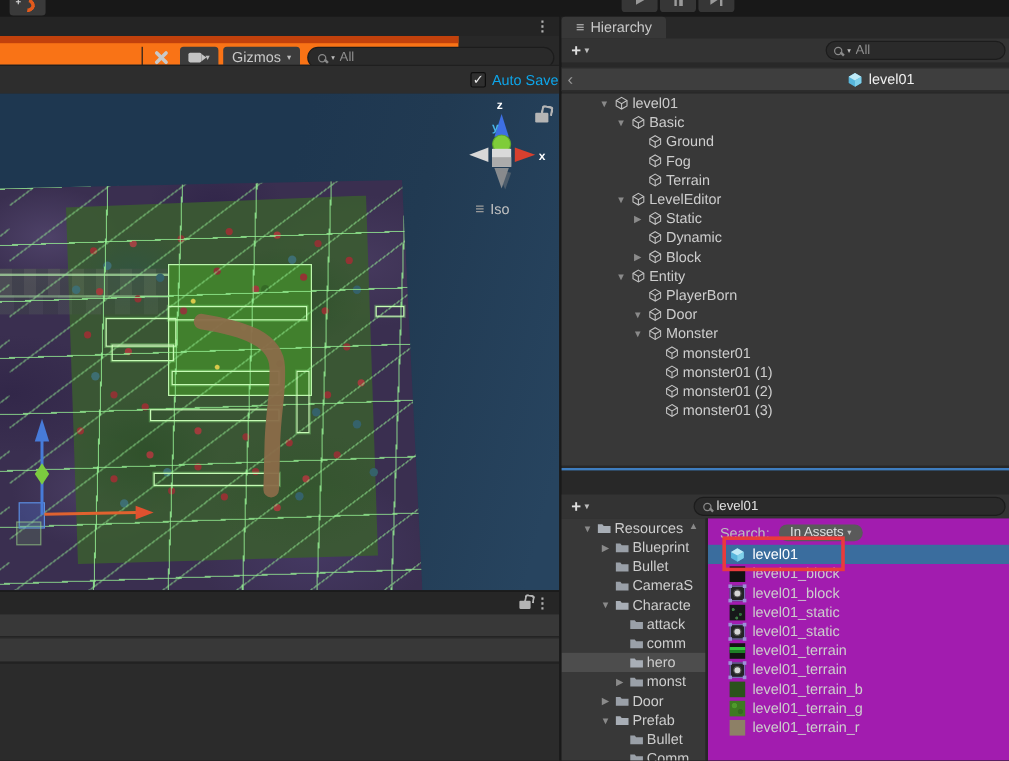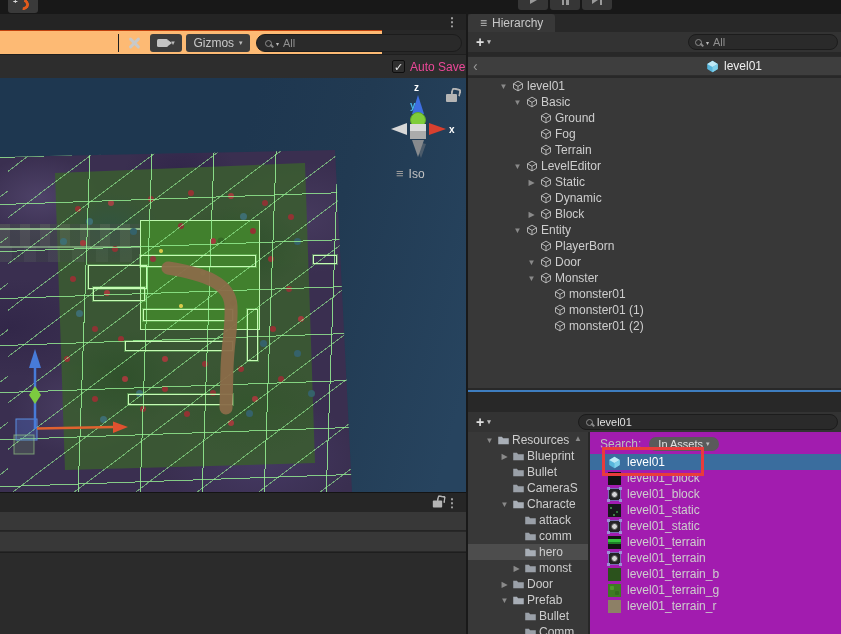--- a/index.html
+++ b/index.html
@@ -14,39 +14,39 @@
   .snapplus{position:absolute;left:5px;top:2px;color:#d8d8d8;font-size:8px;font-weight:bold}
   .playbtns{left:518px;top:-10px;display:flex;gap:2px}
   .pbtn{width:30px;height:20px;background:#363636;border-radius:3px;display:flex;align-items:center;justify-content:center;gap:2px}
   .tri{width:0;height:0;border-left:7px solid #9a9a9a;border-top:4.5px solid transparent;border-bottom:4.5px solid transparent}
   .pbar{width:2.5px;height:9px;background:#9a9a9a}
 
   
   .row2{left:0;top:14px;width:466px;height:16px;background:#242424}
   .kebab{color:#b0b0b0;font-size:12px;font-weight:bold}
   .row2 .kebab{position:absolute;right:8px;top:1px}
-  .scntb{left:0;top:30px;width:382px;height:24px;background:#fdba74;border-top:1px solid #c2410c;display:flex;align-items:center}
+  .scntb{left:0;top:30px;width:382px;height:24px;background:#f97316;border-top:6px solid #c2410c;display:flex;align-items:center}
   .tooldiv{position:absolute;left:118px;top:3px;width:1px;height:18px;background:#1f1f1f}
   .xtool{position:absolute;left:126px;top:4px;width:16px;height:16px}
   .xtool::before,.xtool::after{content:"";position:absolute;left:7px;top:1px;width:3px;height:14px;background:#c9c9c9;border-radius:1.5px}
   .xtool::before{transform:rotate(45deg)}.xtool::after{transform:rotate(-45deg)}
   .cambtn{position:absolute;left:150px;top:3px;width:32px;height:18px;background:#3c3c3c;border-radius:3px;display:flex;align-items:center;justify-content:center;gap:3px}
   .cam{width:11px;height:8px;background:#c4c4c4;border-radius:1.5px;position:relative}
   .cam::after{content:"";position:absolute;right:-4px;top:1px;border-left:4px solid #c4c4c4;border-top:3px solid transparent;border-bottom:3px solid transparent}
   .caret{font-size:7px;color:#bdbdbd}
   .gizbtn{position:absolute;left:186px;top:3px;width:64px;height:18px;background:#3c3c3c;border-radius:3px;display:flex;align-items:center;justify-content:center;gap:5px;color:#c9c9c9;font-size:12px}
   .srch{position:absolute;display:flex;align-items:center;gap:4px;background:#2a2a2a;border:1px solid #1c1c1c;border-radius:9px;padding:0 8px}
   .scnsrch{left:256px;top:3px;width:206px;height:18px}
   .mag{width:7px;height:7px;border:1.5px solid #8a8a8a;border-radius:50%;position:relative;flex:none}
   .mag::after{content:"";position:absolute;width:4px;height:1.5px;background:#8a8a8a;transform:rotate(45deg);right:-3px;bottom:-1px}
   .srch input{background:transparent;border:none;outline:none;color:#e0e0e0;font-size:11px;font-family:"Liberation Sans",sans-serif;width:100%}
   .srch input::placeholder{color:#8f8f8f}
   .autosv{left:0;top:54px;width:466px;height:24px;background:#2d2d2d;border-top:1px solid #1f1f1f}
   .cb{position:absolute;left:392px;top:5px;width:13px;height:13px;background:#2f2f2f;border:1px solid #0e0e0e;border-radius:2px;color:#eaeaea;font-size:11px;line-height:12px;text-align:center}
-  .autolbl{position:absolute;left:410px;top:5px;color:#ec4899}
+  .autolbl{position:absolute;left:410px;top:5px;color:#0ea5e9}
 
   
   .scene{left:0;top:78px;width:466px;height:414px;background:linear-gradient(105deg,#1E3750 45%,#213A52 65%,#27445F 95%);overflow:hidden}
   .terr{position:absolute;inset:0;clip-path:polygon(0px 79px,335px 72px,352px 414px,0px 414px);
     background:radial-gradient(90px 60px at 40px 120px,#4E4268 0,transparent 70%),
       radial-gradient(120px 80px at 300px 140px,#463A5E 0,transparent 70%),
       radial-gradient(100px 70px at 80px 330px,#4A3E63 0,transparent 70%),
       radial-gradient(140px 90px at 260px 380px,#453963 0,transparent 70%),
       radial-gradient(80px 60px at 180px 95px,#31264a 0,transparent 70%),
       radial-gradient(120px 70px at 10px 250px,#322749 0,transparent 70%),#3A2F50}
@@ -414,20 +414,27 @@
         </svg>
         <span class="lbl">monster01 (1)</span>
       </div>
     <div class="trow d3">
         <span class="ar"></span>
         <svg class="cub">
           <use href="#cube"></use>
         </svg>
         <span class="lbl">monster01 (2)</span>
       </div>
+    <div class="trow d3">
+        <span class="ar"></span>
+        <svg class="cub">
+          <use href="#cube"></use>
+        </svg>
+        <span class="lbl">monster01 (3)</span>
+      </div>
   </div>
 
   <div class="abs pblue"></div>
 
   <div class="abs toolbar ptoolbar">
     <div class="addbtn">
       <span>+</span>
       <span class="caret">▾</span>
     </div>
   </div>

